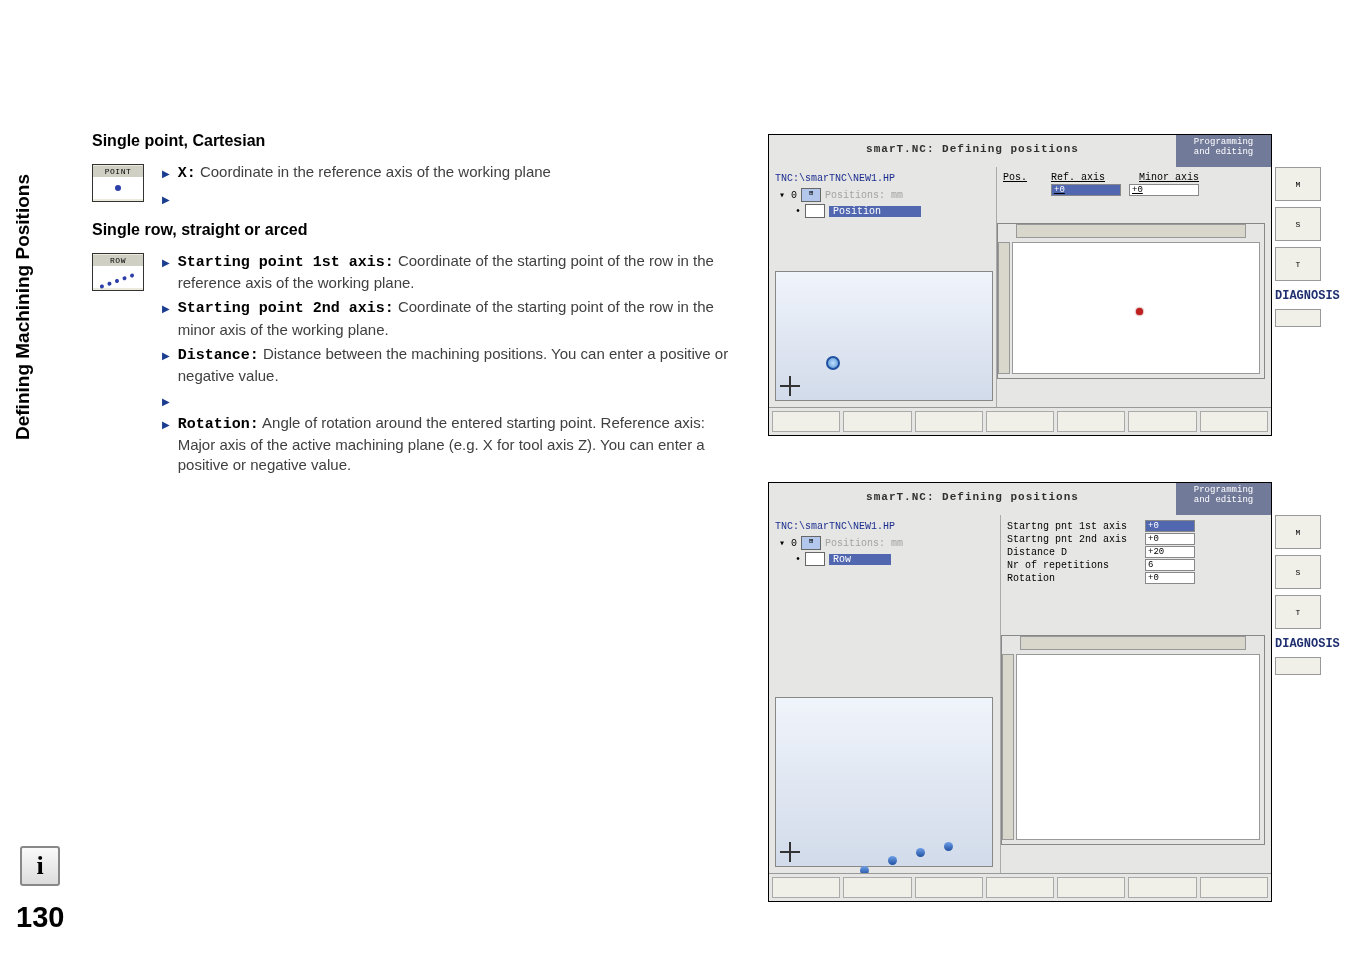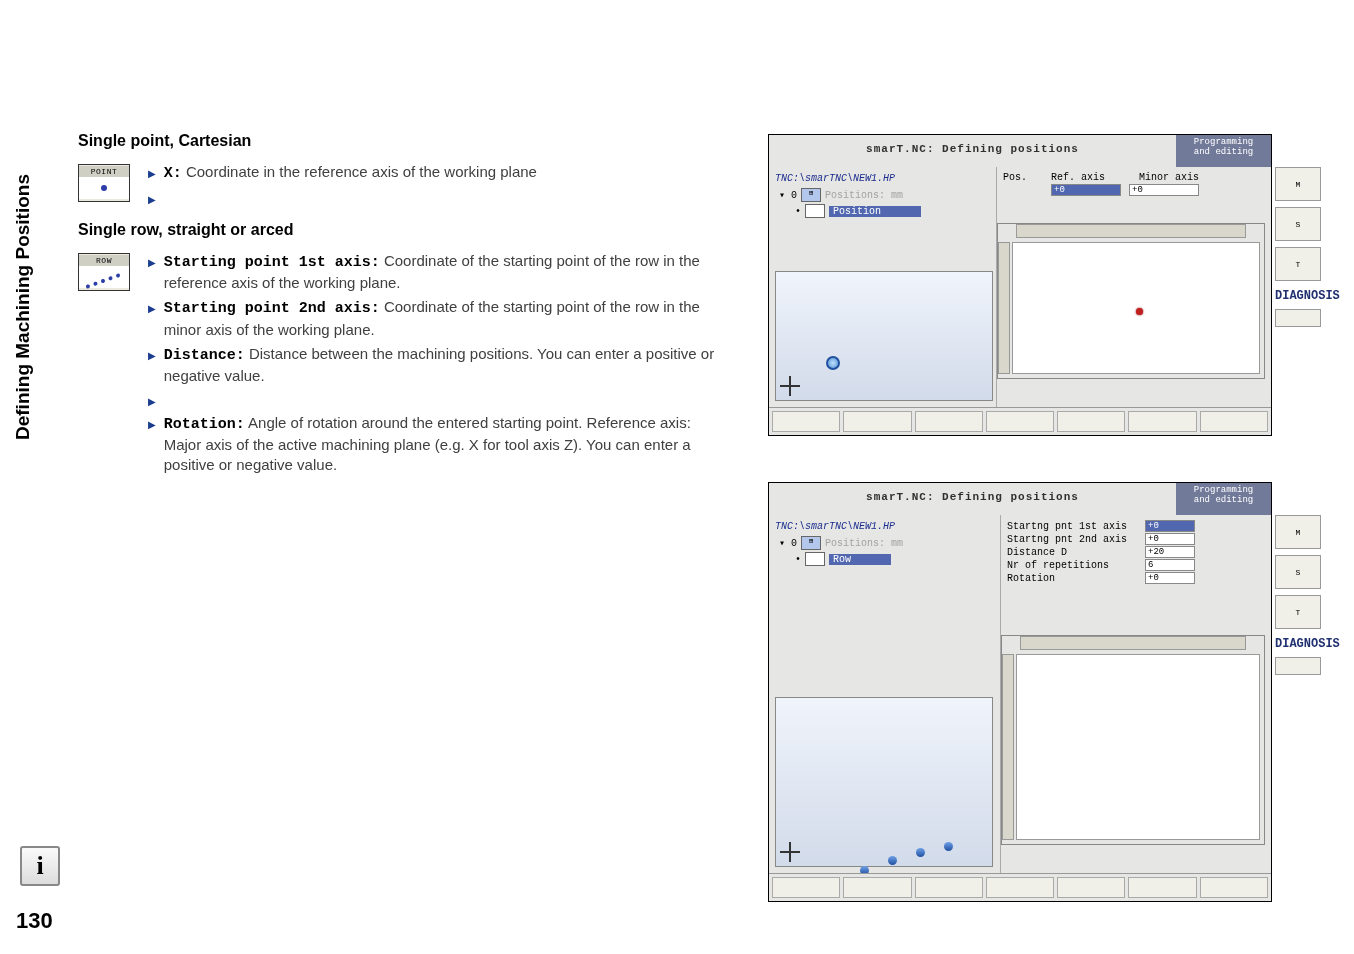--- a/index.html
+++ b/index.html
@@ -40,25 +40,25 @@
     justify-content: center;
     font-family: Georgia, serif;
     font-weight: bold;
     font-size: 26px;
   }
   .page-number {
     position: absolute;
     left: 16px;
     bottom: 20px;
     font-weight: bold;
-    font-size: 22px;
+    font-size: 29px;
   }
   .content-left {
     position: absolute;
-    left: 78px;
+    left: 92px;
     top: 132px;
     width: 640px;
   }
   .heading {
     font-weight: bold;
     font-size: 16px;
     margin-bottom: 12px;
   }
   .para-block {
     display: flex;
@@ -126,21 +126,21 @@
   }
   .shot1 { left: 768px; top: 134px; height: 302px; }
   .shot2 { left: 768px; top: 482px; height: 420px; }
 
   .titlebar { display:flex; height:32px;text-align:center; }
   .titlebar-main { flex:1; background:#e6e6e4; padding:8px 10px; font-weight:bold; letter-spacing:1px; color:#303030;}
   .titlebar-side { width:95px; background:#727a9a; color:#fff; font-size:9px; padding:3px 12px; line-height:1.1;}
 
   .sbody { display:flex; height: calc(100% - 60px); }
   .sb-left { width:232px; background:#e6e6e4; border-right:1px solid #aaa; padding:4px; position:relative;}
-  .file-path { font-size:10px; color:#1b2d8f; margin:2px 2px 4px;font-style:italic;}
+  .file-path { font-size:10px; color:#1b2d8f; margin:2px 2px 4px;}
   .tree-item { display:flex; align-items:center; gap:4px; font-size:10px; margin:2px 0 2px 6px;}
   .tree-item .tbox { width:20px;height:14px; border:1px solid #666; background:#b3c7ed; font-size:7px; text-align:center;}
   .tree-item.sel .tbox { background:#5167b0; color:#fff;}
   .tree-label-sel { background:#5167b0; color:#fff; padding:0 40px 0 4px;}
   .tree-dim { color:#a3a3a3; }
   .right-toolbar { position:absolute; right:-50px; top:0; width:46px; display:flex; flex-direction:column; gap:6px;}
   .rt-btn { height:34px; background:#f0efe8; border:1px solid #999; position:relative; font-size:8px; text-align:center; display:flex; align-items:center; justify-content:center;}
   .diag-label { font-size:12px; font-weight:bold; color:#203070; text-align:center; margin-top:2px;}
 
   .field-row { display:flex; gap:8px; align-items:center; font-size:10px; margin:1px 0;}
@@ -263,21 +263,21 @@
         <div class="tree-item sel" style="margin-left:22px;">
           <span>•</span>
             <span class="tbox" style="background:#fff;">◆</span>
             <span class="tree-label-sel">Position</span>
         </div>
         <div class="preview-area">
           <span class="blue-circ" style="left:50px; bottom:30px;"></span>
           <span class="coord-cross" style="left:4px; bottom:4px;"></span>
         </div>
       </div>
-      <div style="flex:1; position:relative; padding:4px 52px 4px 6px;">
+      <div style="flex:1; position:relative; padding:4px 52px 4px 6px;text-decoration:underline;">
         <div class="field-row">
           <span style="width:40px">Pos.</span>
           <span style="width:80px">Ref. axis</span>
           <span style="width:80px">Minor axis</span>
         </div>
         <div class="field-row">
           <span style="width:40px"></span>
           <span class="field-input sel" style="width:70px">+0</span>
           <span class="field-input" style="width:70px">+0</span>
         </div>

